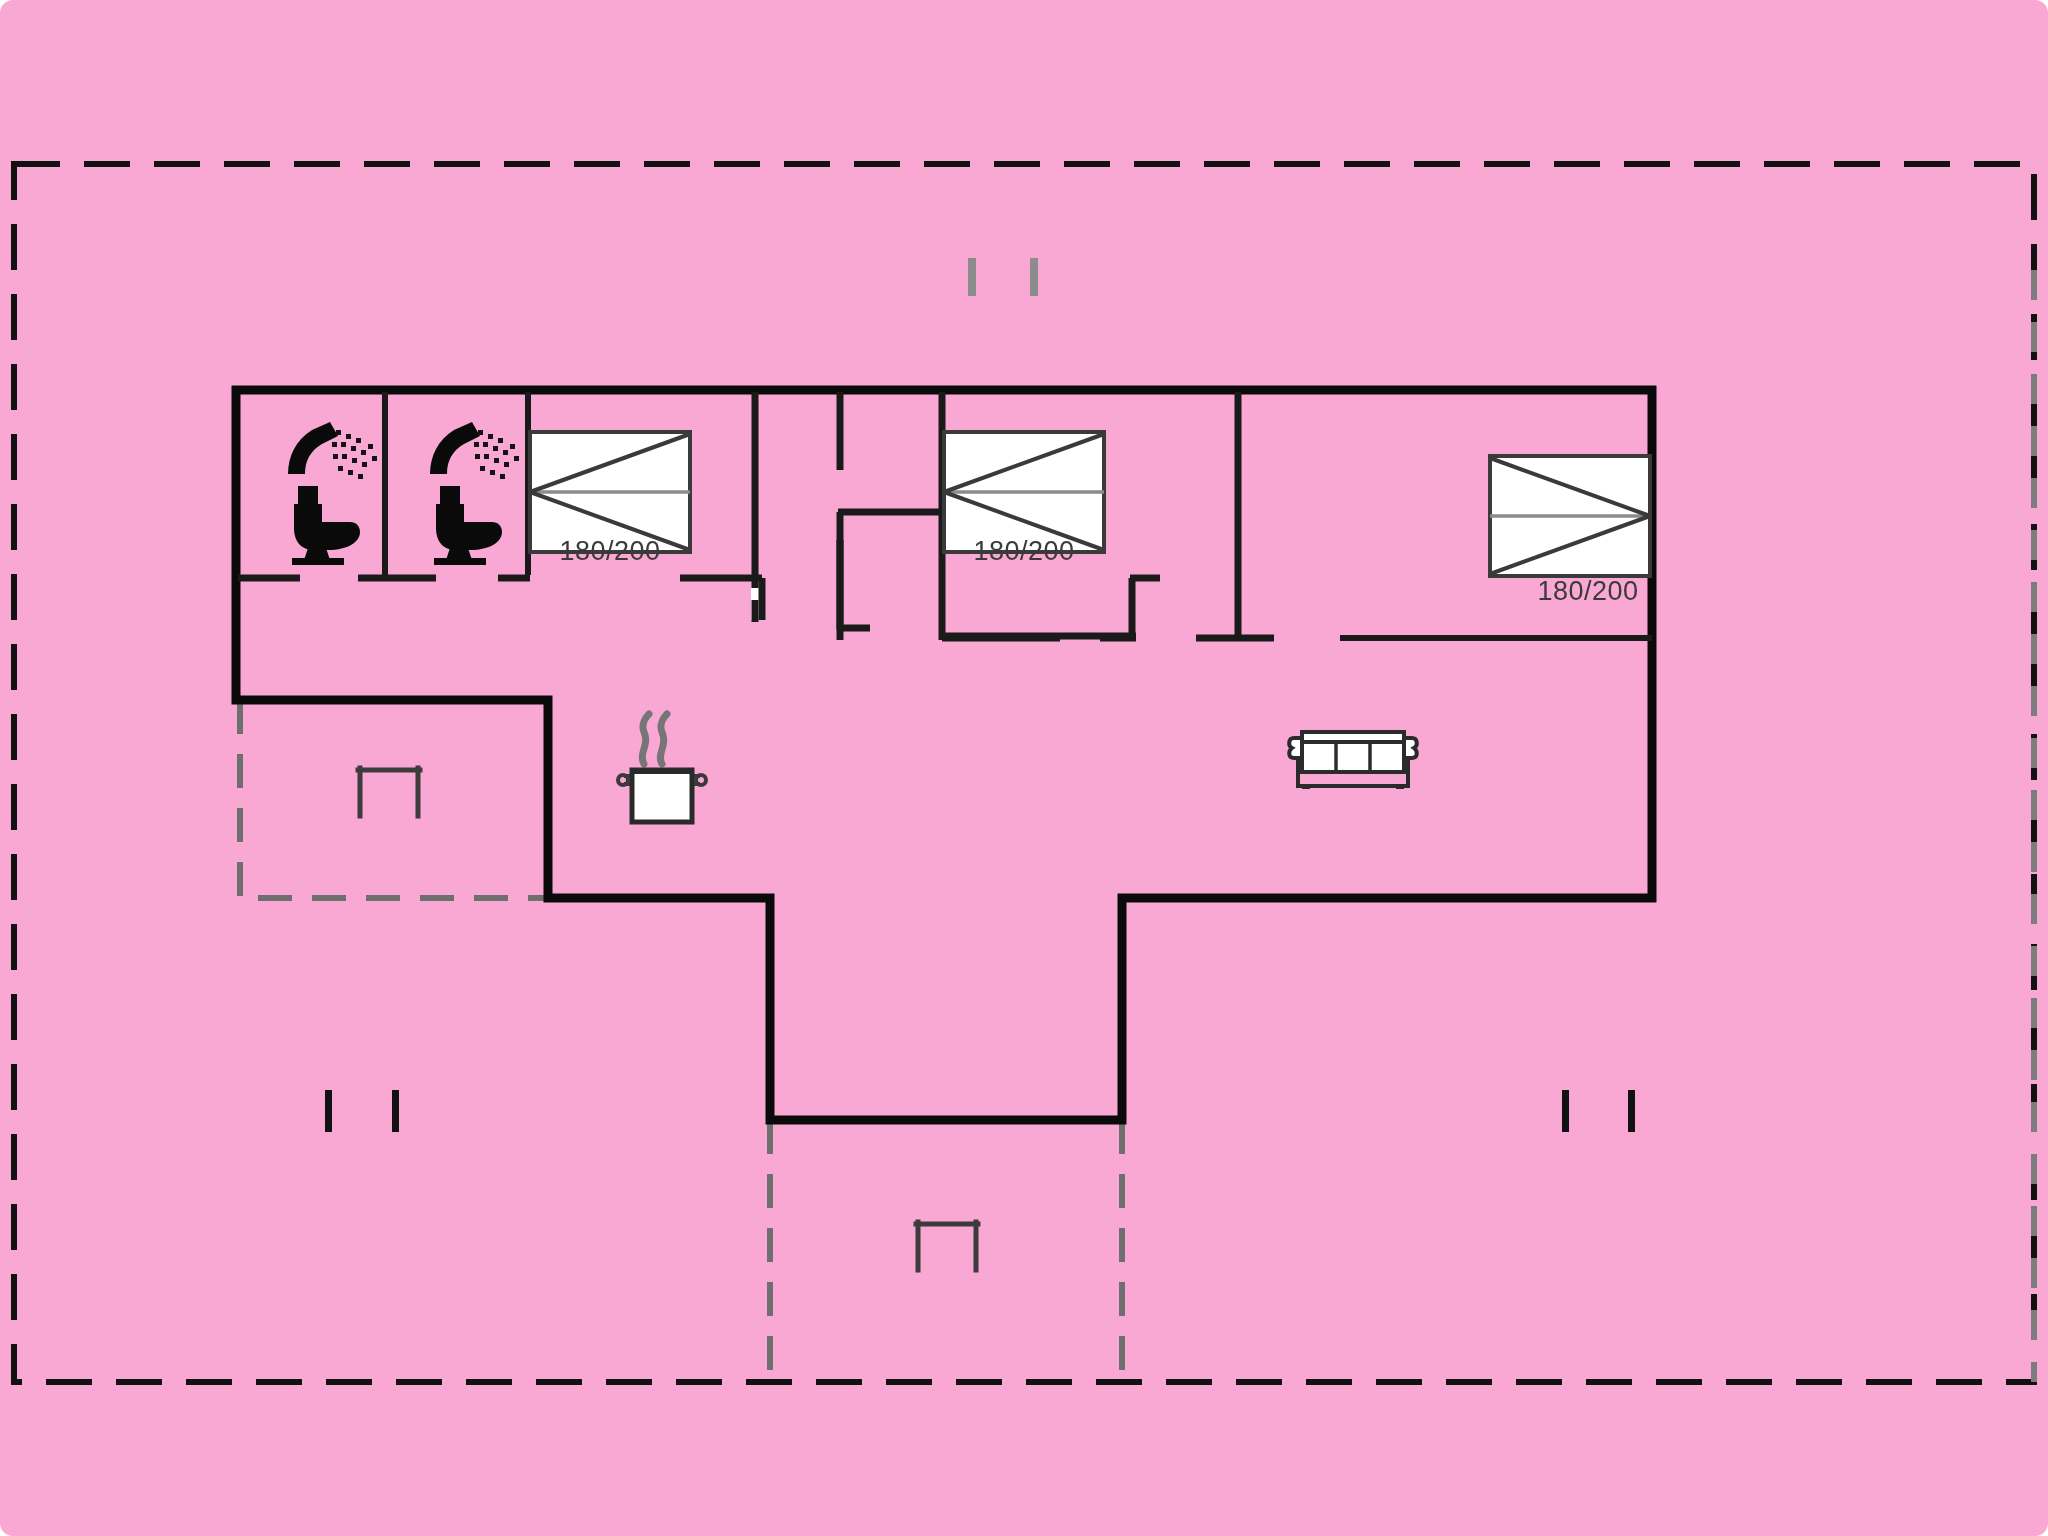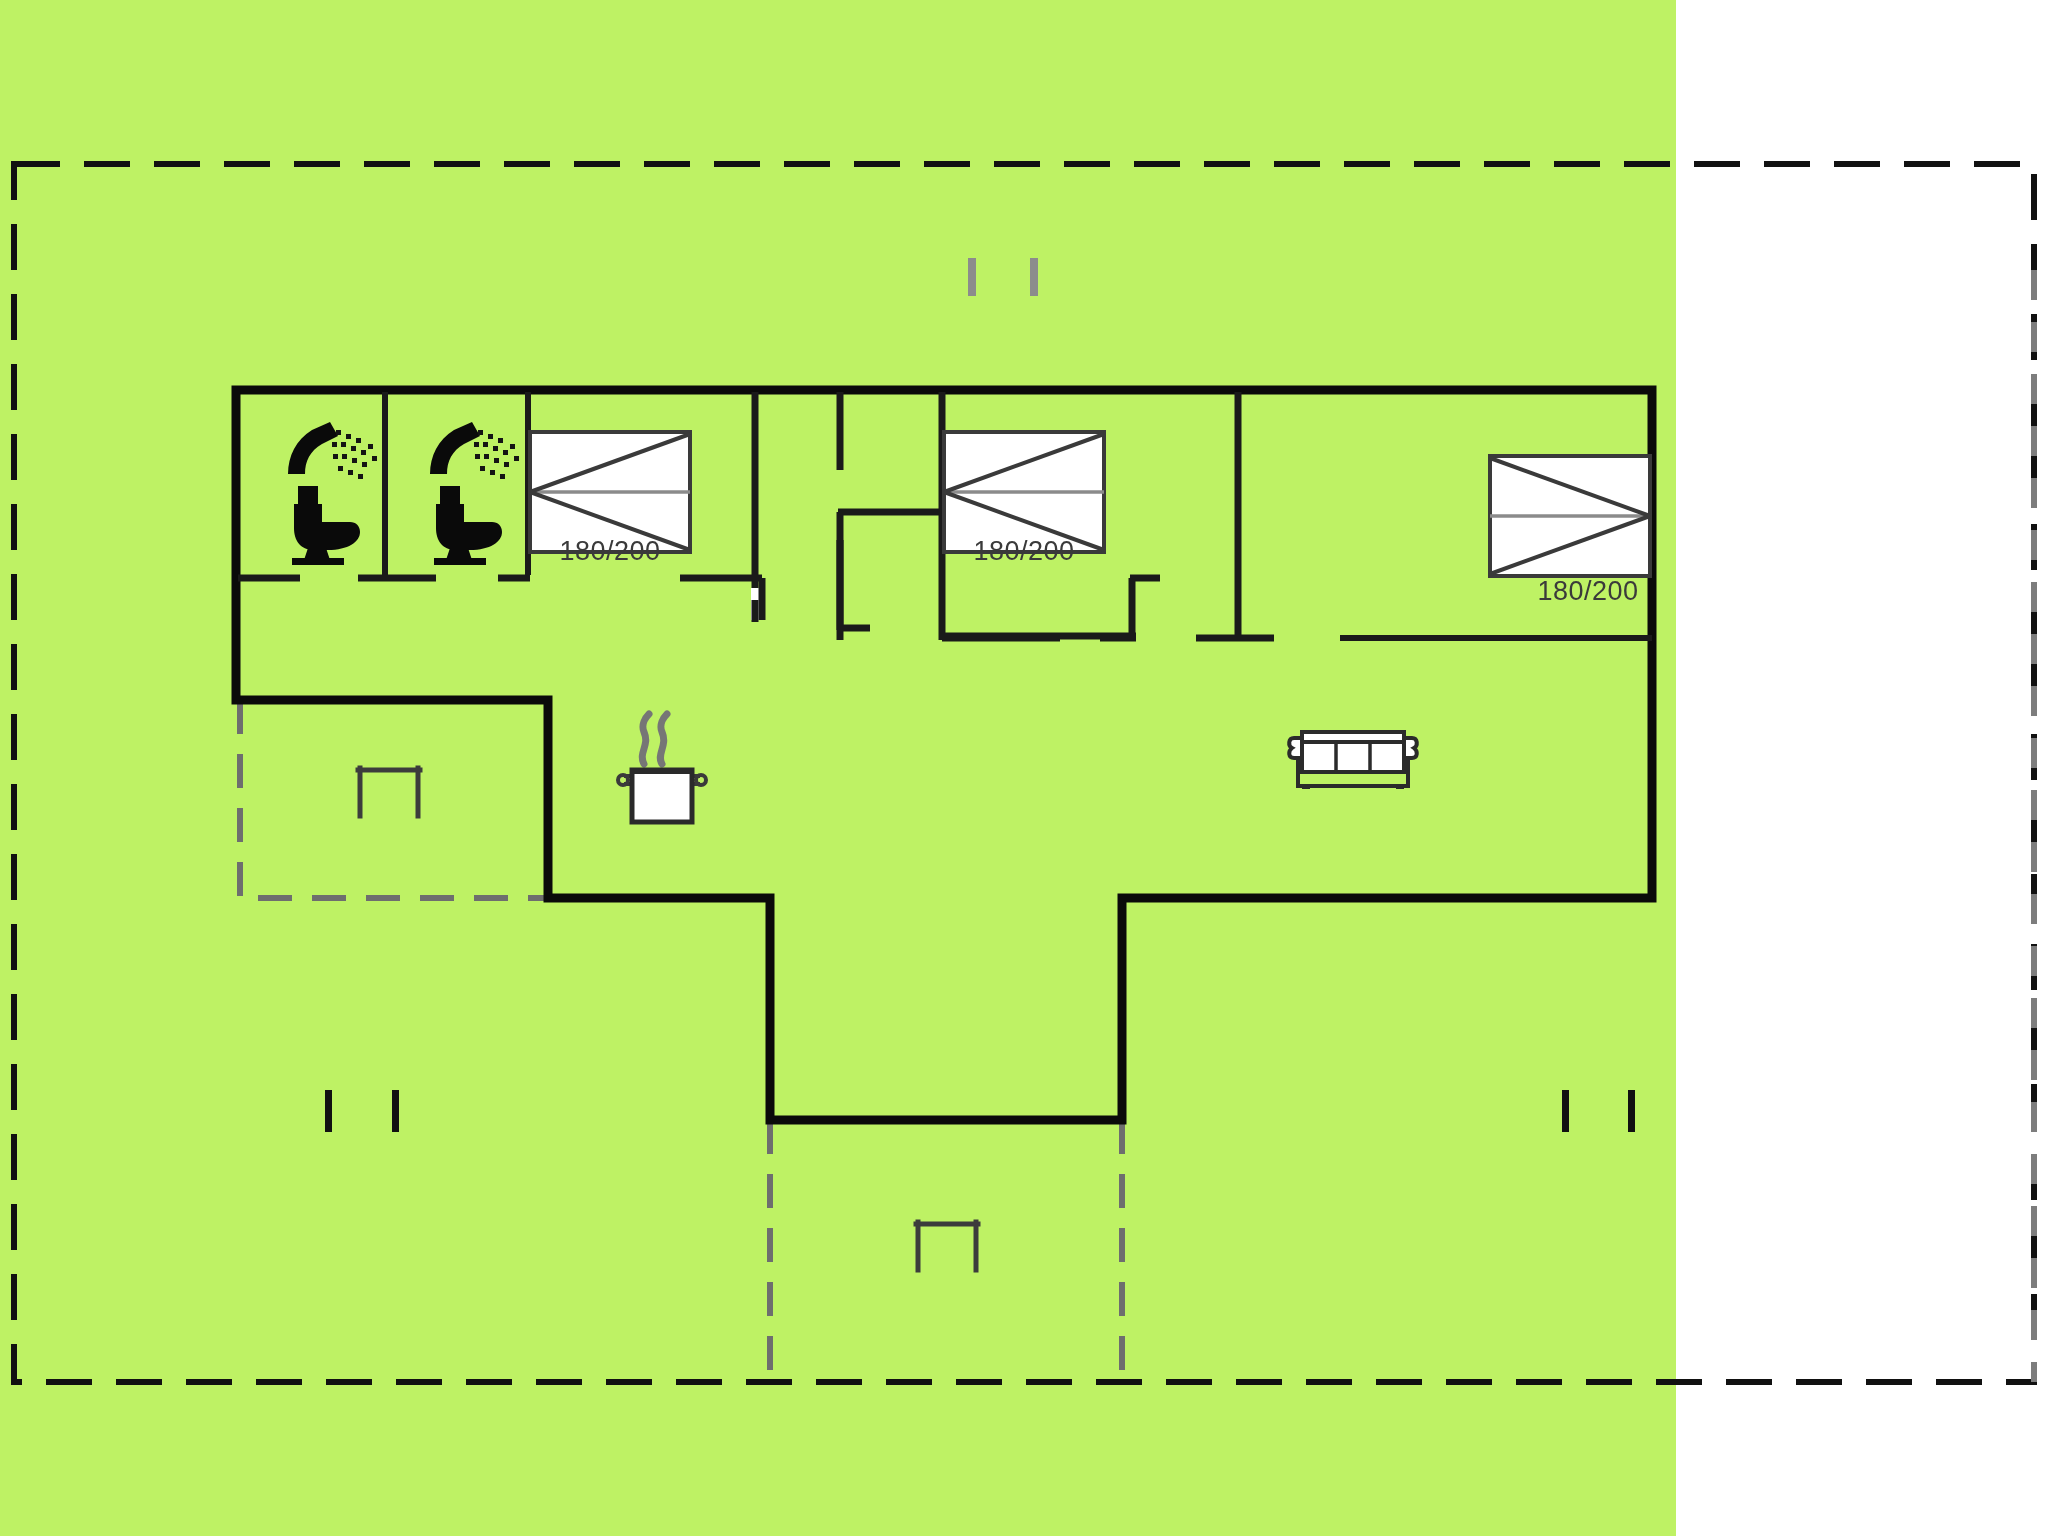--- a/index.html
+++ b/index.html
@@ -8,23 +8,24 @@
     background: #ffffff;
   }
   body {
     width: 2048px;
     height: 1536px;
     font-family: "Liberation Sans", sans-serif;
     overflow: hidden;
   }
   #floorplan-root {
     position: relative;
-    width: 1676px;
+    width: 2048px;
     height: 1536px;
-    background: #bef264;
+    background: #f9a8d4;
+    border-radius: 13px;
   }
   svg.plan {
     display: block;
     width: 2048px;
     height: 1536px;
   }
   .bed-label {
     font-family: "Liberation Sans", sans-serif;
     font-size: 27px;
     fill: #3a3a3a;

